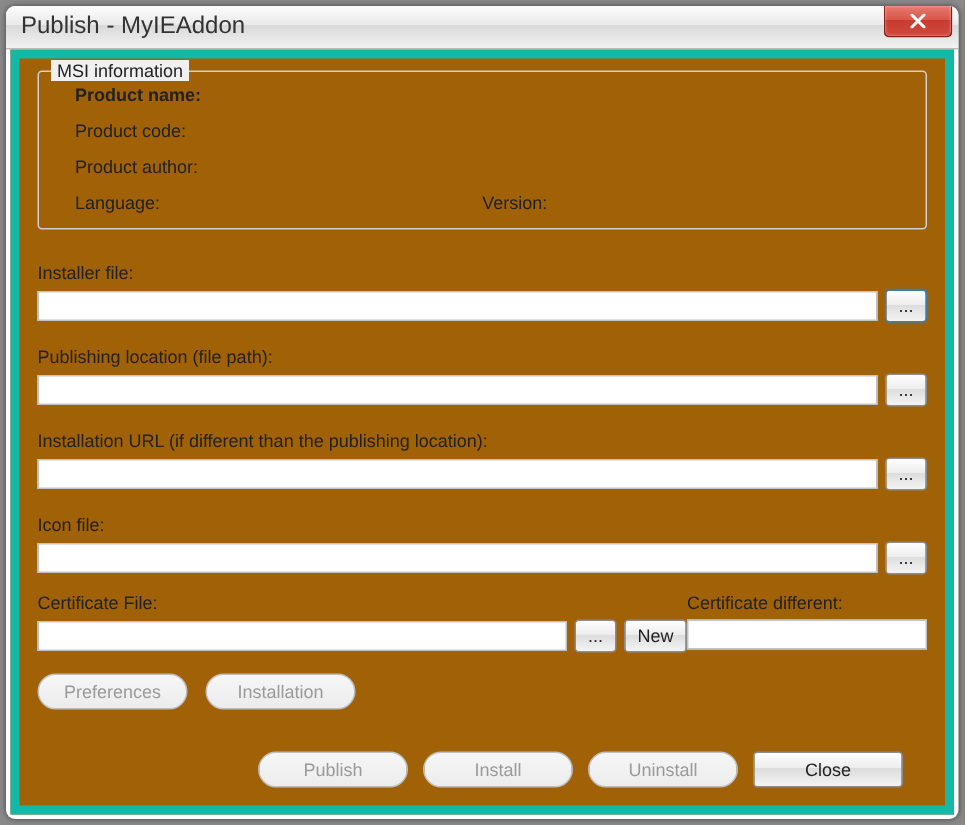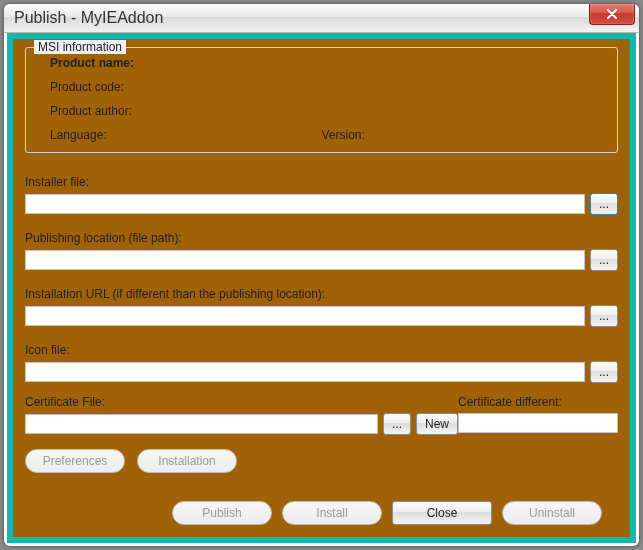--- a/index.html
+++ b/index.html
@@ -268,18 +268,18 @@
     </div>
 
     <div class="pref-row">
       <button class="btn wide disabled">Preferences</button>
       <button class="btn wide disabled">Installation</button>
     </div>
 
     <div class="bottom-bar">
       <button class="btn wide disabled">Publish</button>
       <button class="btn wide disabled">Install</button>
+      <button class="btn wide disabled">Uninstall</button>
       <button class="btn wide">Close</button>
-      <button class="btn wide disabled">Uninstall</button>
     </div>
 
   </div>
 </div>
 
 </body></html>

